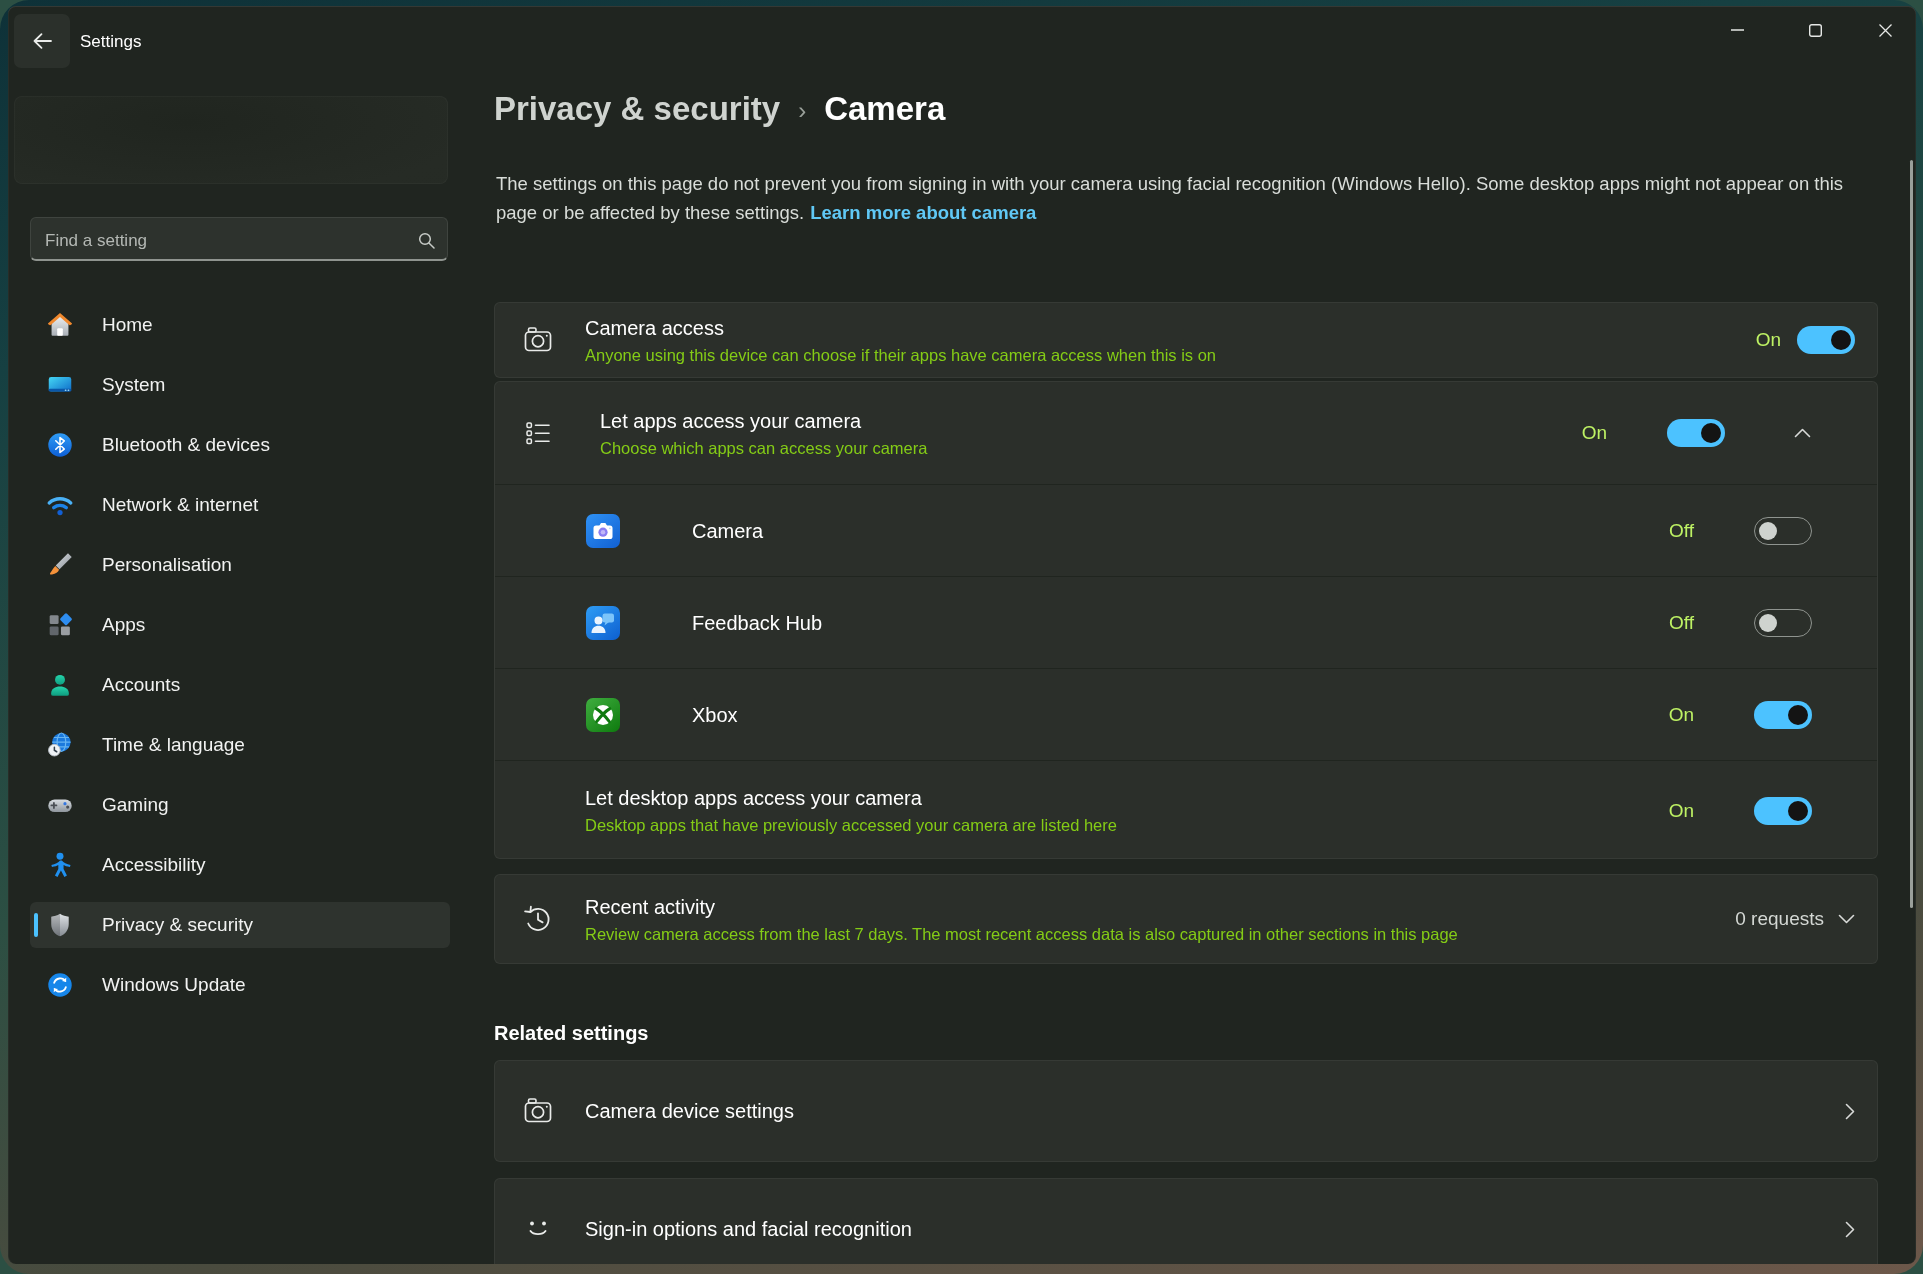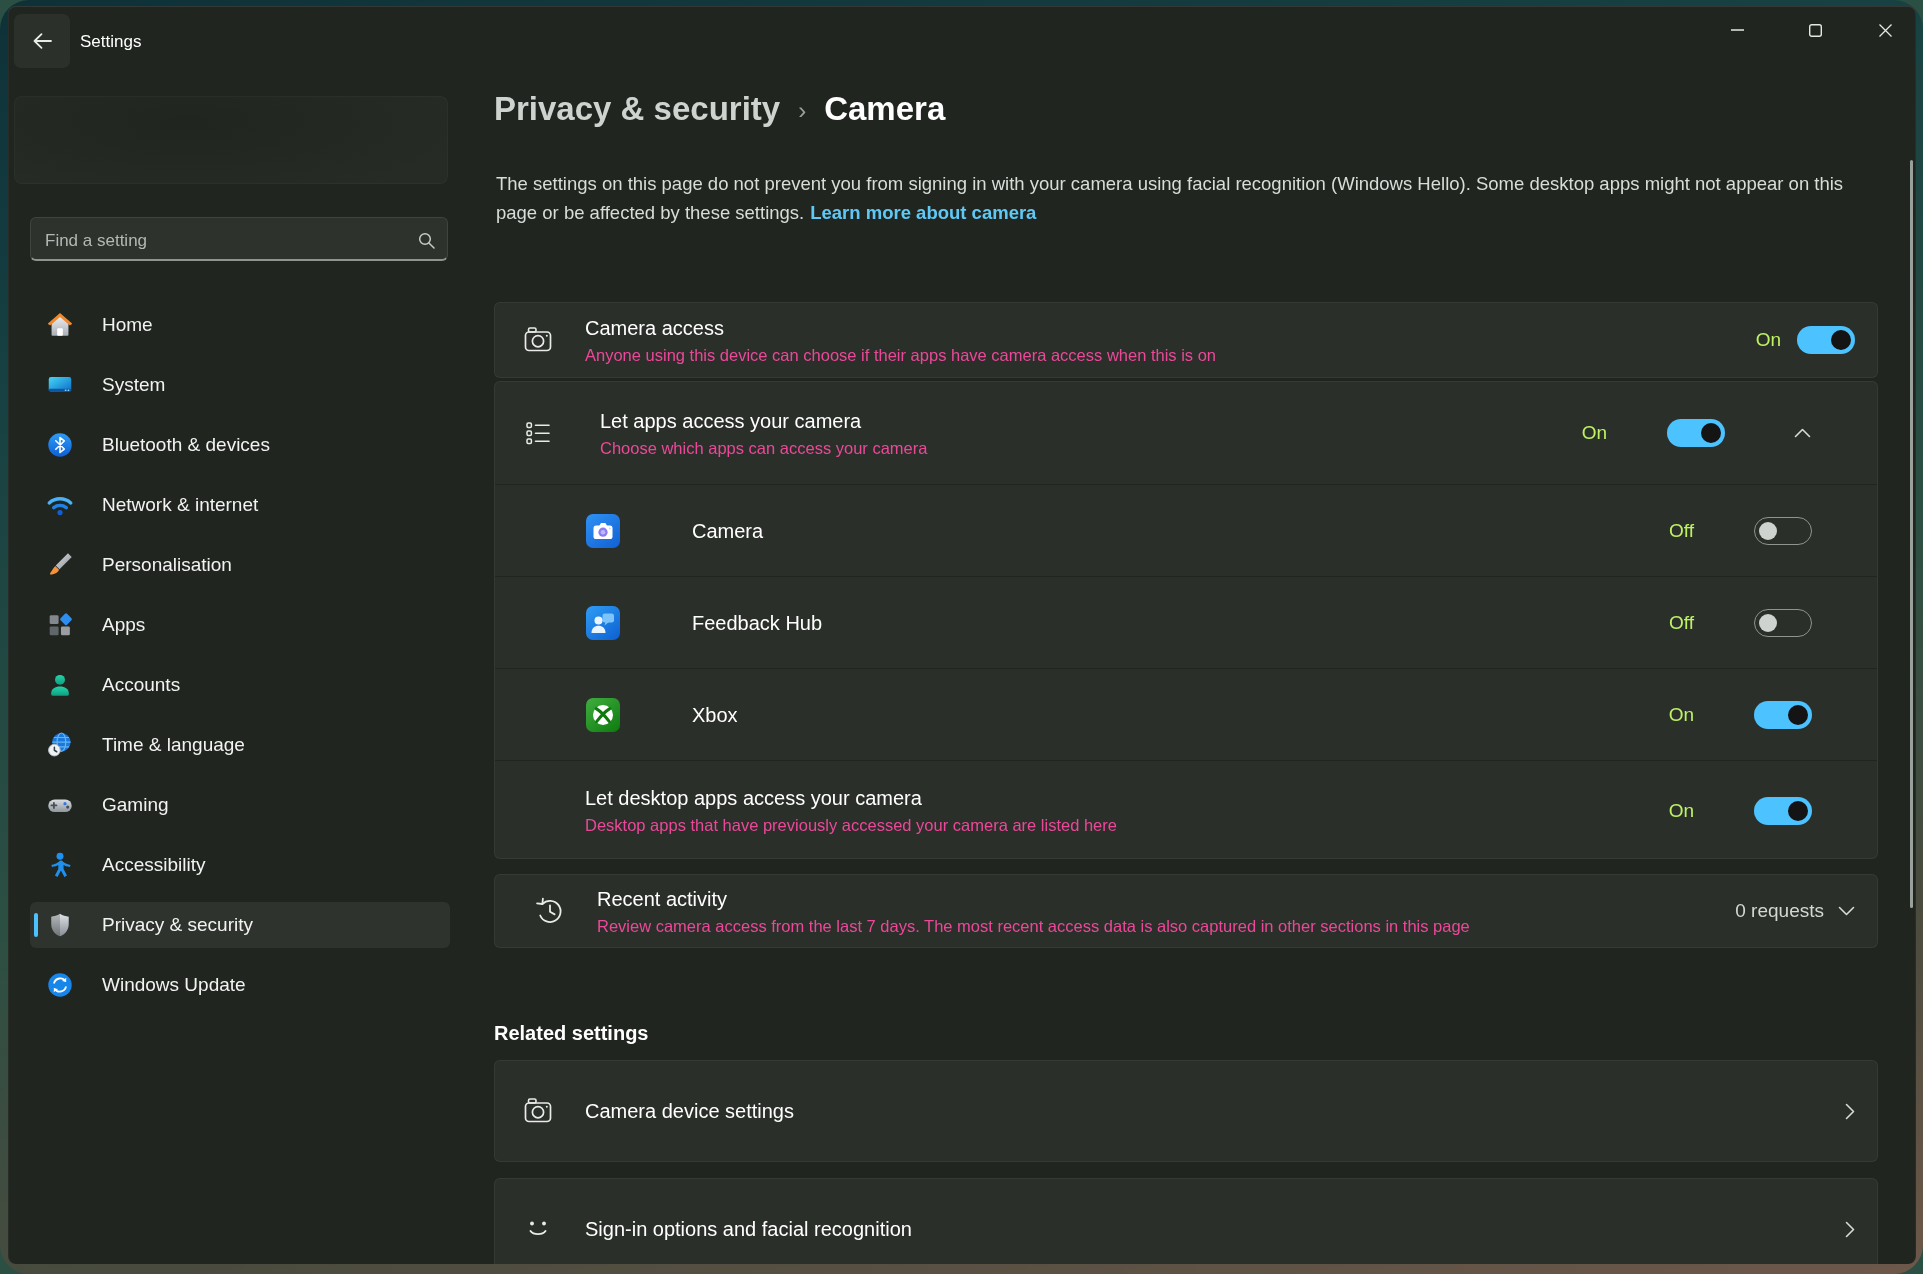--- a/index.html
+++ b/index.html
@@ -47,28 +47,28 @@
   .breadcrumb{position:absolute;top:84px;left:0;display:flex;align-items:center;white-space:nowrap;}
   .crumb-parent{font-size:33px;font-weight:600;color:#cfd3cf;}
   .crumb-sep{font-size:24px;color:#9aa09a;margin:4px 18px 0 18px;}
   .crumb-current{font-size:33px;font-weight:600;color:#ffffff;}
   .intro{position:absolute;top:163px;left:2px;width:1384px;font-size:18.5px;line-height:29px;color:#d9ddd9;}
   .intro .learn-link{color:var(--link);font-weight:600;margin-left:6px;}
   .card{position:absolute;left:0;width:1384px;background:#2b2f2a;border:1px solid rgba(255,255,255,.055);
     border-radius:6px;overflow:hidden;}
   .card1{top:296px;height:76px;}
   .card2{top:375px;height:478px;}
-  .card3{top:868px;height:74px;padding-left:12px;}
+  .card3{top:868px;height:90px;}
   .card4{top:1054px;height:102px;}
   .card5{top:1172px;height:102px;}
   .row{display:flex;align-items:center;height:100%;padding:0 22px 0 25px;}
   .row .lead-icon{width:36px;height:36px;flex:none;margin-right:29px;display:flex;}
   .titles{flex:1;min-width:0;}
   .row-title{font-size:20px;color:#ffffff;line-height:26px;}
-  .row-sub{font-size:16.5px;color:#ec4899;line-height:22px;margin-top:3px;}
+  .row-sub{font-size:16.5px;color:#84cc16;line-height:22px;margin-top:3px;}
   .state-label{font-size:19px;color:#bef264;margin-right:16px;white-space:nowrap;}
   .toggle{position:relative;width:58px;height:28px;border-radius:15px;flex:none;}
   .toggle.on{background:var(--accent);}
   .toggle.on::after{content:"";position:absolute;right:4px;top:4px;width:20px;height:20px;border-radius:50%;background:#141414;}
   .toggle.off{border:1px solid #8f948f;}
   .toggle.off::after{content:"";position:absolute;left:4px;top:4px;width:18px;height:18px;border-radius:50%;background:#cfd3cf;}
   
   .g-row{display:flex;align-items:center;padding:0 65px 0 25px;gap:44px;}
   .g-header{height:102px;}
   .g-app{height:92px;border-top:1px solid #20251f;padding-left:91px;}

